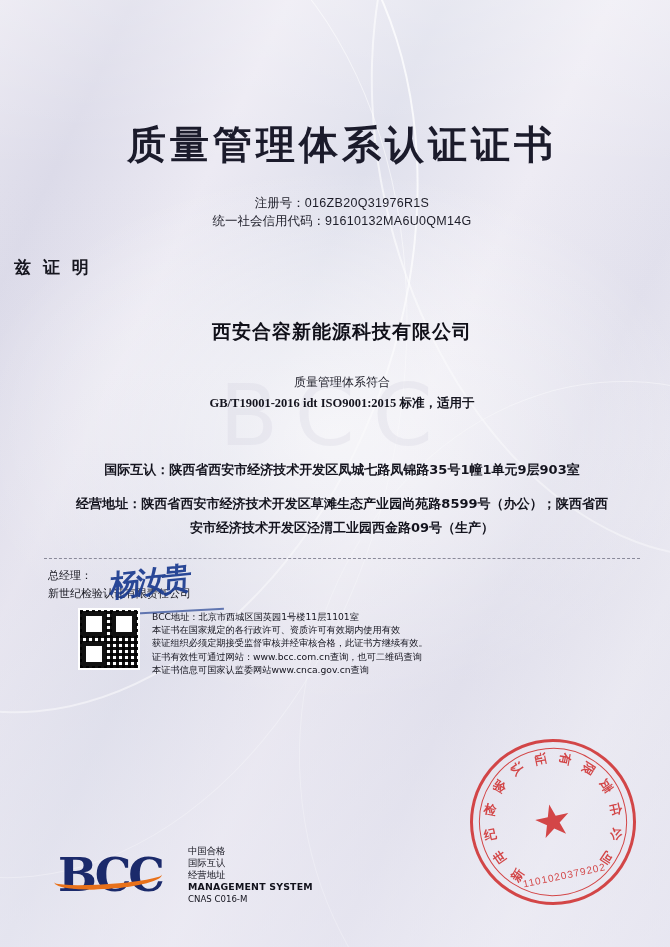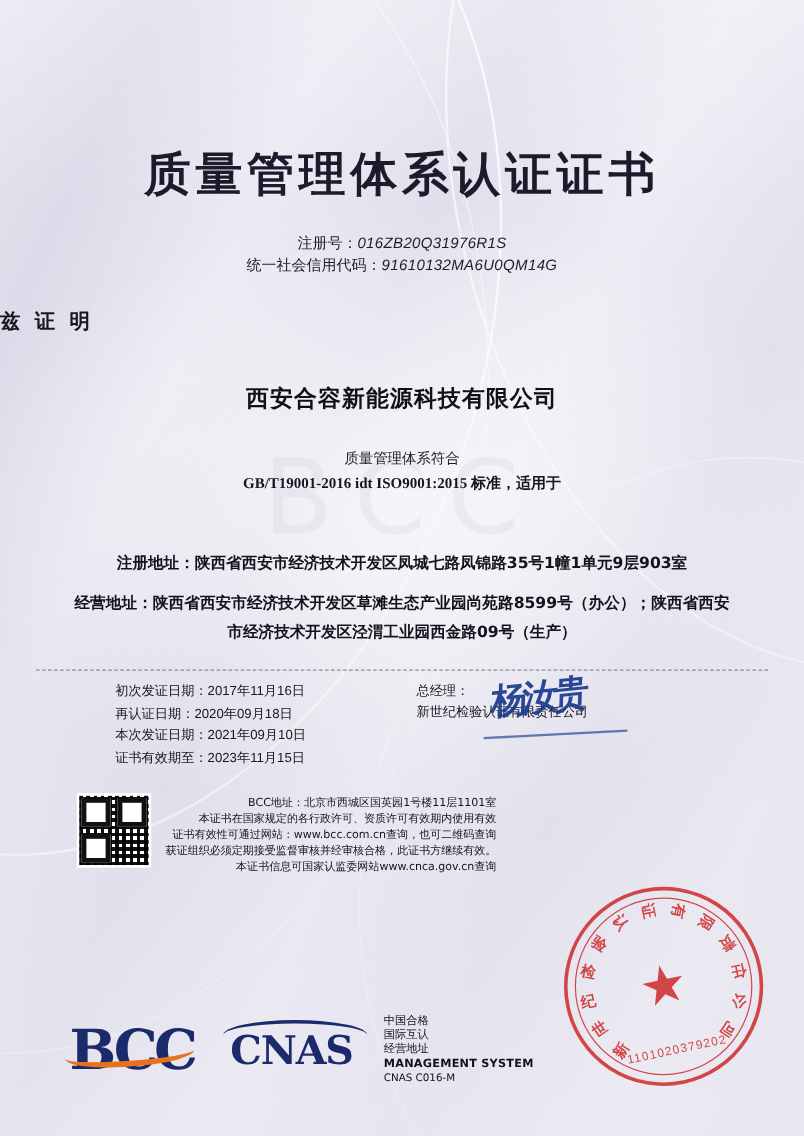--- a/index.html
+++ b/index.html
@@ -36,41 +36,41 @@
   
   .watermark{
     position:absolute;left:70px;top:355px;width:530px;height:120px;
     opacity:.25;
     font-family:"DejaVu Sans", sans-serif;
     font-size:86px;letter-spacing:18px;color:#cfcddc;
     text-align:center;line-height:120px;white-space:nowrap;
     user-select:none;
   }
 
-  .content{position:relative;z-index:5;}
+  .content{position:relative;z-index:5;padding-left:14px;}
 
   .title{
     text-align:center;
     font-family:"DejaVu Serif", serif;
     font-weight:bold;
     font-size:39px;
     letter-spacing:4px;
     color:#1b1b2b;
     margin-top:118px;
   }
 
   .regline{
     text-align:center;
     font-size:12.5px;
     color:#1d1d28;
     margin-top:22px;
     line-height:17px;
     font-family:"DejaVu Sans", sans-serif;
   }
-  .regline .num{font-family:"Liberation Sans", sans-serif;letter-spacing:.3px;font-style:italic;}
+  .regline .num{font-family:"Liberation Sans", sans-serif;letter-spacing:.3px;}
 
   .hereby{
     font-size:17px;
     font-weight:bold;
     color:#16161f;
     margin-top:26px;
     letter-spacing:3px;
     font-family:"DejaVu Serif", serif;
   }
 
@@ -166,23 +166,22 @@
     font-weight:bold;
   }
   .sig-underline{
     position:absolute;left:56px;top:44px;width:120px;height:2px;
     background:#1a3a8f;opacity:.65;
     transform:rotate(-3deg);
   }
 
   .lower{
     display:flex;
-    margin-top:20px;
+    margin-top:6px;
     padding:0 30px;
-    text-align:right;
   }
   .qr{
     width:58px;height:58px;
     margin-left:34px;margin-right:12px;
     background:
       repeating-linear-gradient(0deg,#111 0 3px,#fff 3px 6px),
       repeating-linear-gradient(90deg,#111 0 3px,#fff 3px 6px);
     background-blend-mode:multiply;
     border:2px solid #fff;
     flex:0 0 auto;
@@ -322,78 +321,60 @@
     <div class="hereby">兹 证 明</div>
 
     <div class="company">西安合容新能源科技有限公司</div>
 
     <div class="conform">质量管理体系符合</div>
     <div class="standard">GB/T19001-2016 idt ISO9001:2015 标准，适用于</div>
 
 
     <div class="addr-block">
       <div class="addr">
-        <span class="lbl">注册地址：</span><span>陕西省西安市经济技术开发区凤城七路凤锦路35号1幢1单元9层903室</span>
+        <span class="lbl">国际互认：</span><span>陕西省西安市经济技术开发区凤城七路凤锦路35号1幢1单元9层903室</span>
       </div>
       <div class="addr addr2">
         <span class="lbl">经营地址：</span><span>陕西省西安市经济技术开发区草滩生态产业园尚苑路8599号（办公）；陕西省西安市经济技术开发区泾渭工业园西金路09号（生产）</span>
       </div>
     </div>
 
     <div class="dashed"></div>
 
     <div class="mid">
-      <div class="dates">
-        <div>
-          <span>初次发证日期：</span><span class="d">2017年11月16日</span>
-        </div>
-        <div>
-          <span>再认证日期：</span><span class="d">2020年09月18日</span>
-        </div>
-        <div>
-          <span>本次发证日期：</span><span class="d">2021年09月10日</span>
-        </div>
-        <div>
-          <span>证书有效期至：</span><span class="d">2023年11月15日</span>
-        </div>
-      </div>
       <div class="issuer">
         <div>总经理：</div>
         <div>新世纪检验认证有限责任公司</div>
         <div class="sig">杨汝贵</div>
         <div class="sig-underline"></div>
       </div>
     </div>
 
     <div class="lower">
       <div class="qr">
           <div class="qrc3"></div>
         </div>
       <div class="fine">
         <div>BCC地址：北京市西城区国英园1号楼11层1101室</div>
         <div>本证书在国家规定的各行政许可、资质许可有效期内使用有效</div>
+        <div>获证组织必须定期接受监督审核并经审核合格，此证书方继续有效。</div>
         <div>证书有效性可通过网站：www.bcc.com.cn查询，也可二维码查询</div>
-        <div>获证组织必须定期接受监督审核并经审核合格，此证书方继续有效。</div>
         <div>本证书信息可国家认监委网站www.cnca.gov.cn查询</div>
       </div>
     </div>
 
   </div>
 
   <div class="logos">
     <div class="bcc">
       <span>BCC</span>
       <span class="swoosh"></span>
     </div>
 
 
-    <div class="cnas">
-      <span class="arc"></span>
-      <span>CNAS</span>
-    </div>
 
     <div class="cnasinfo">
       <div class="cn">中国合格</div>
       <div class="cn">国际互认</div>
       <div class="cn">经营地址</div>
       <div class="ms">MANAGEMENT SYSTEM</div>
       <div>CNAS C016-M</div>
     </div>
   </div>
 

